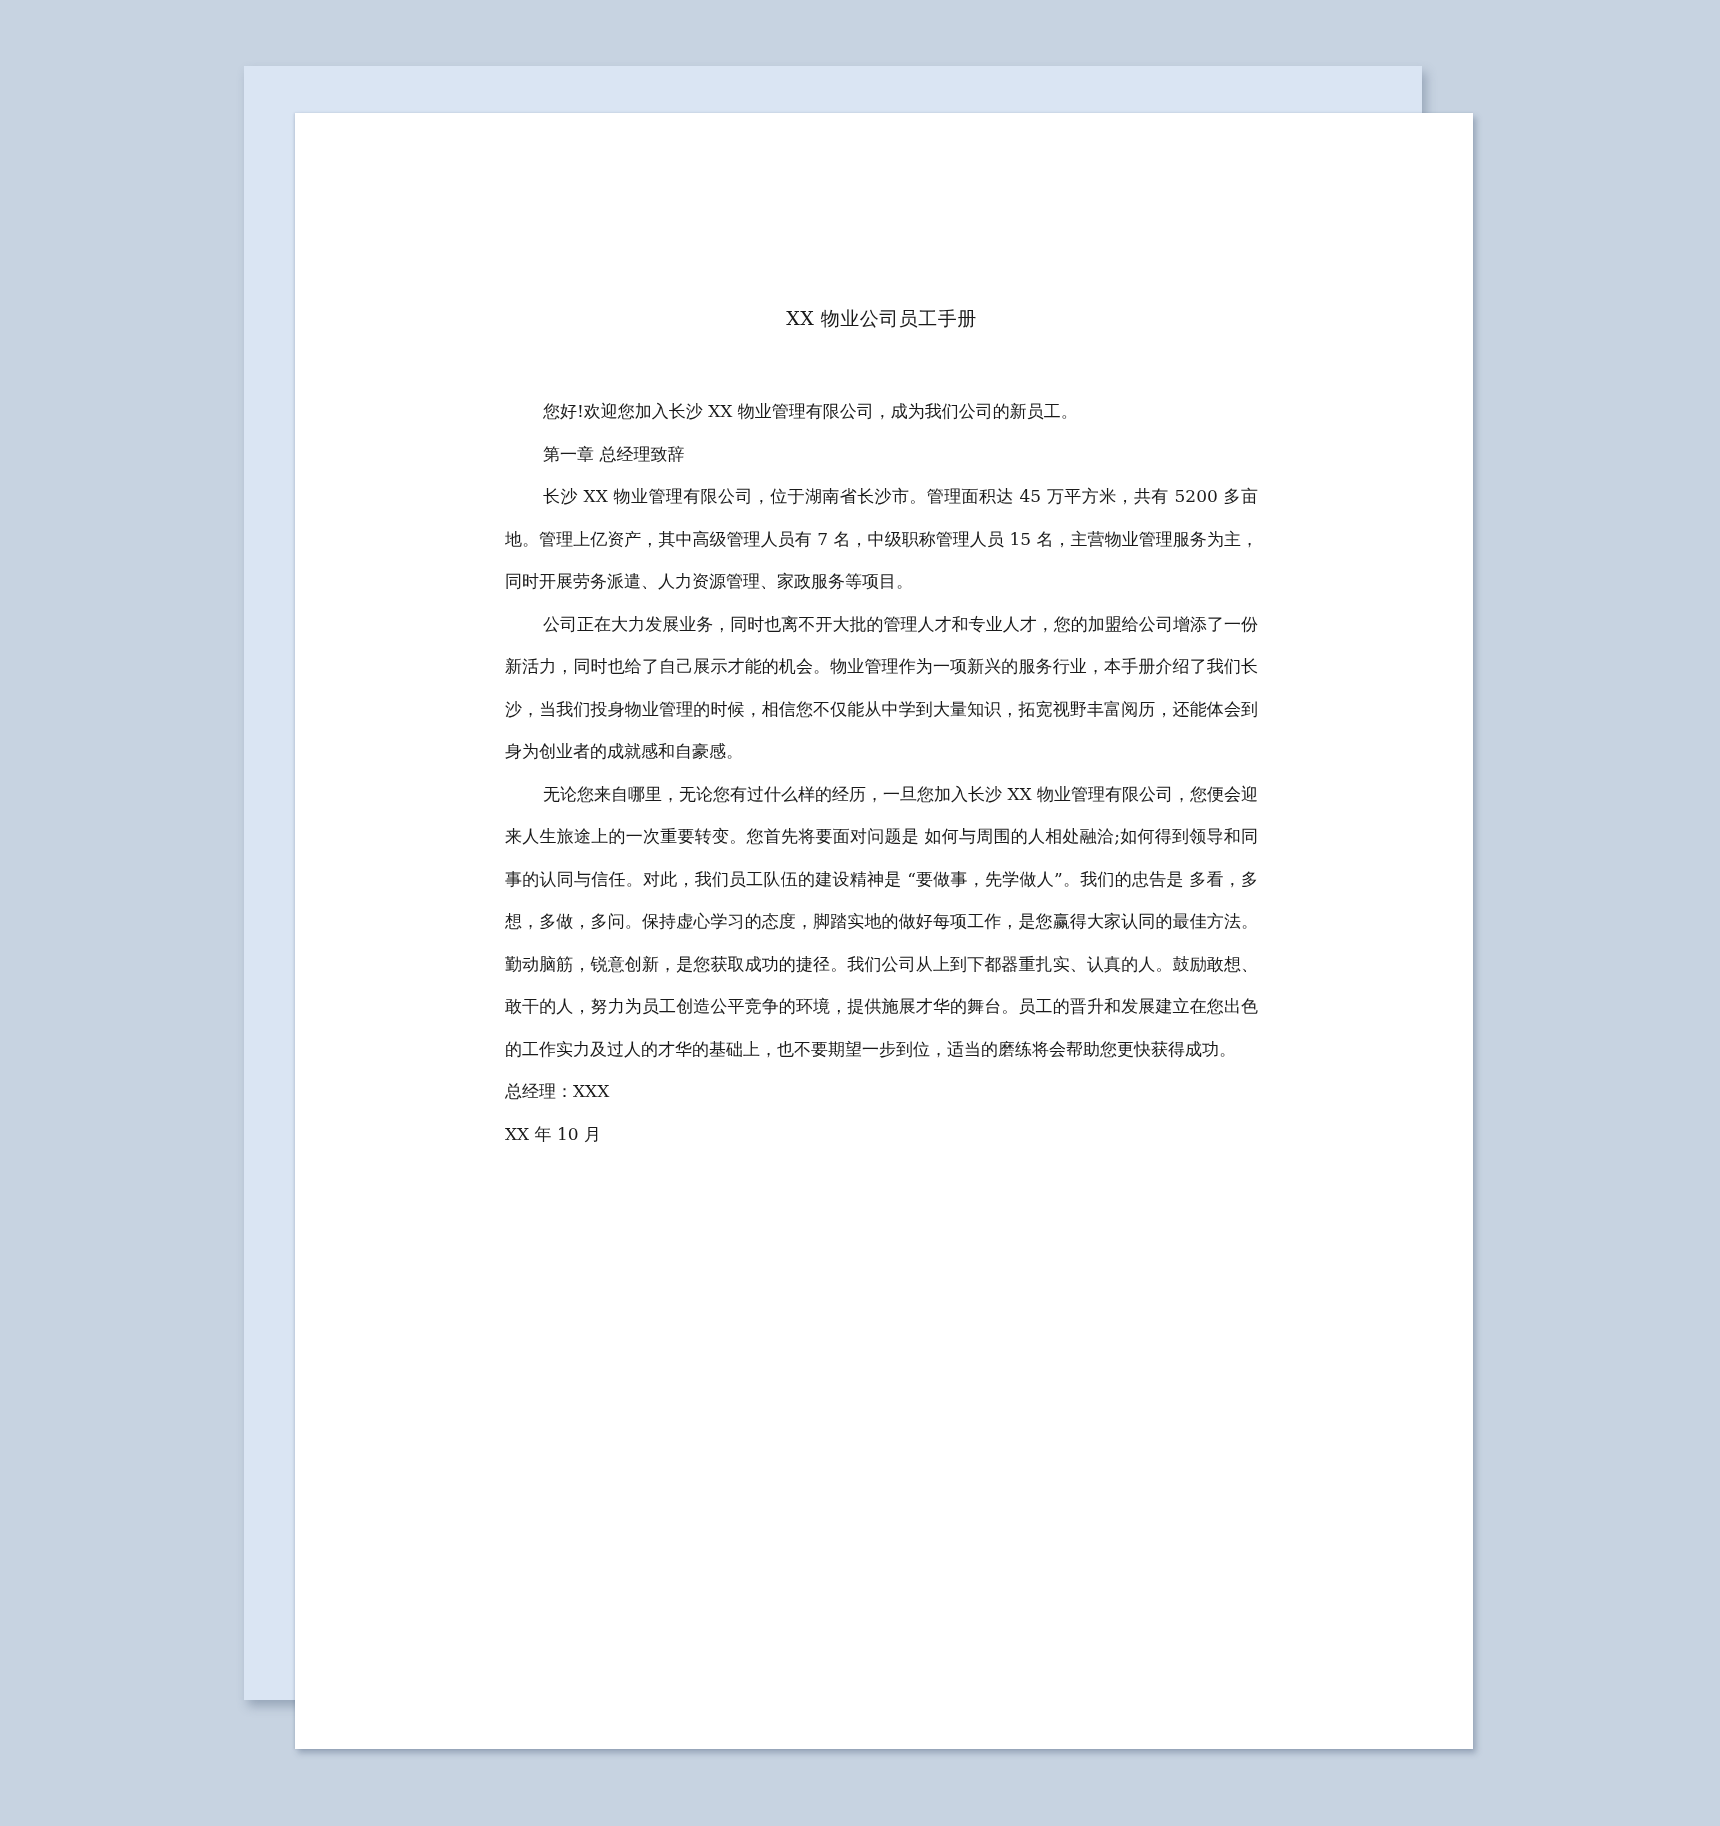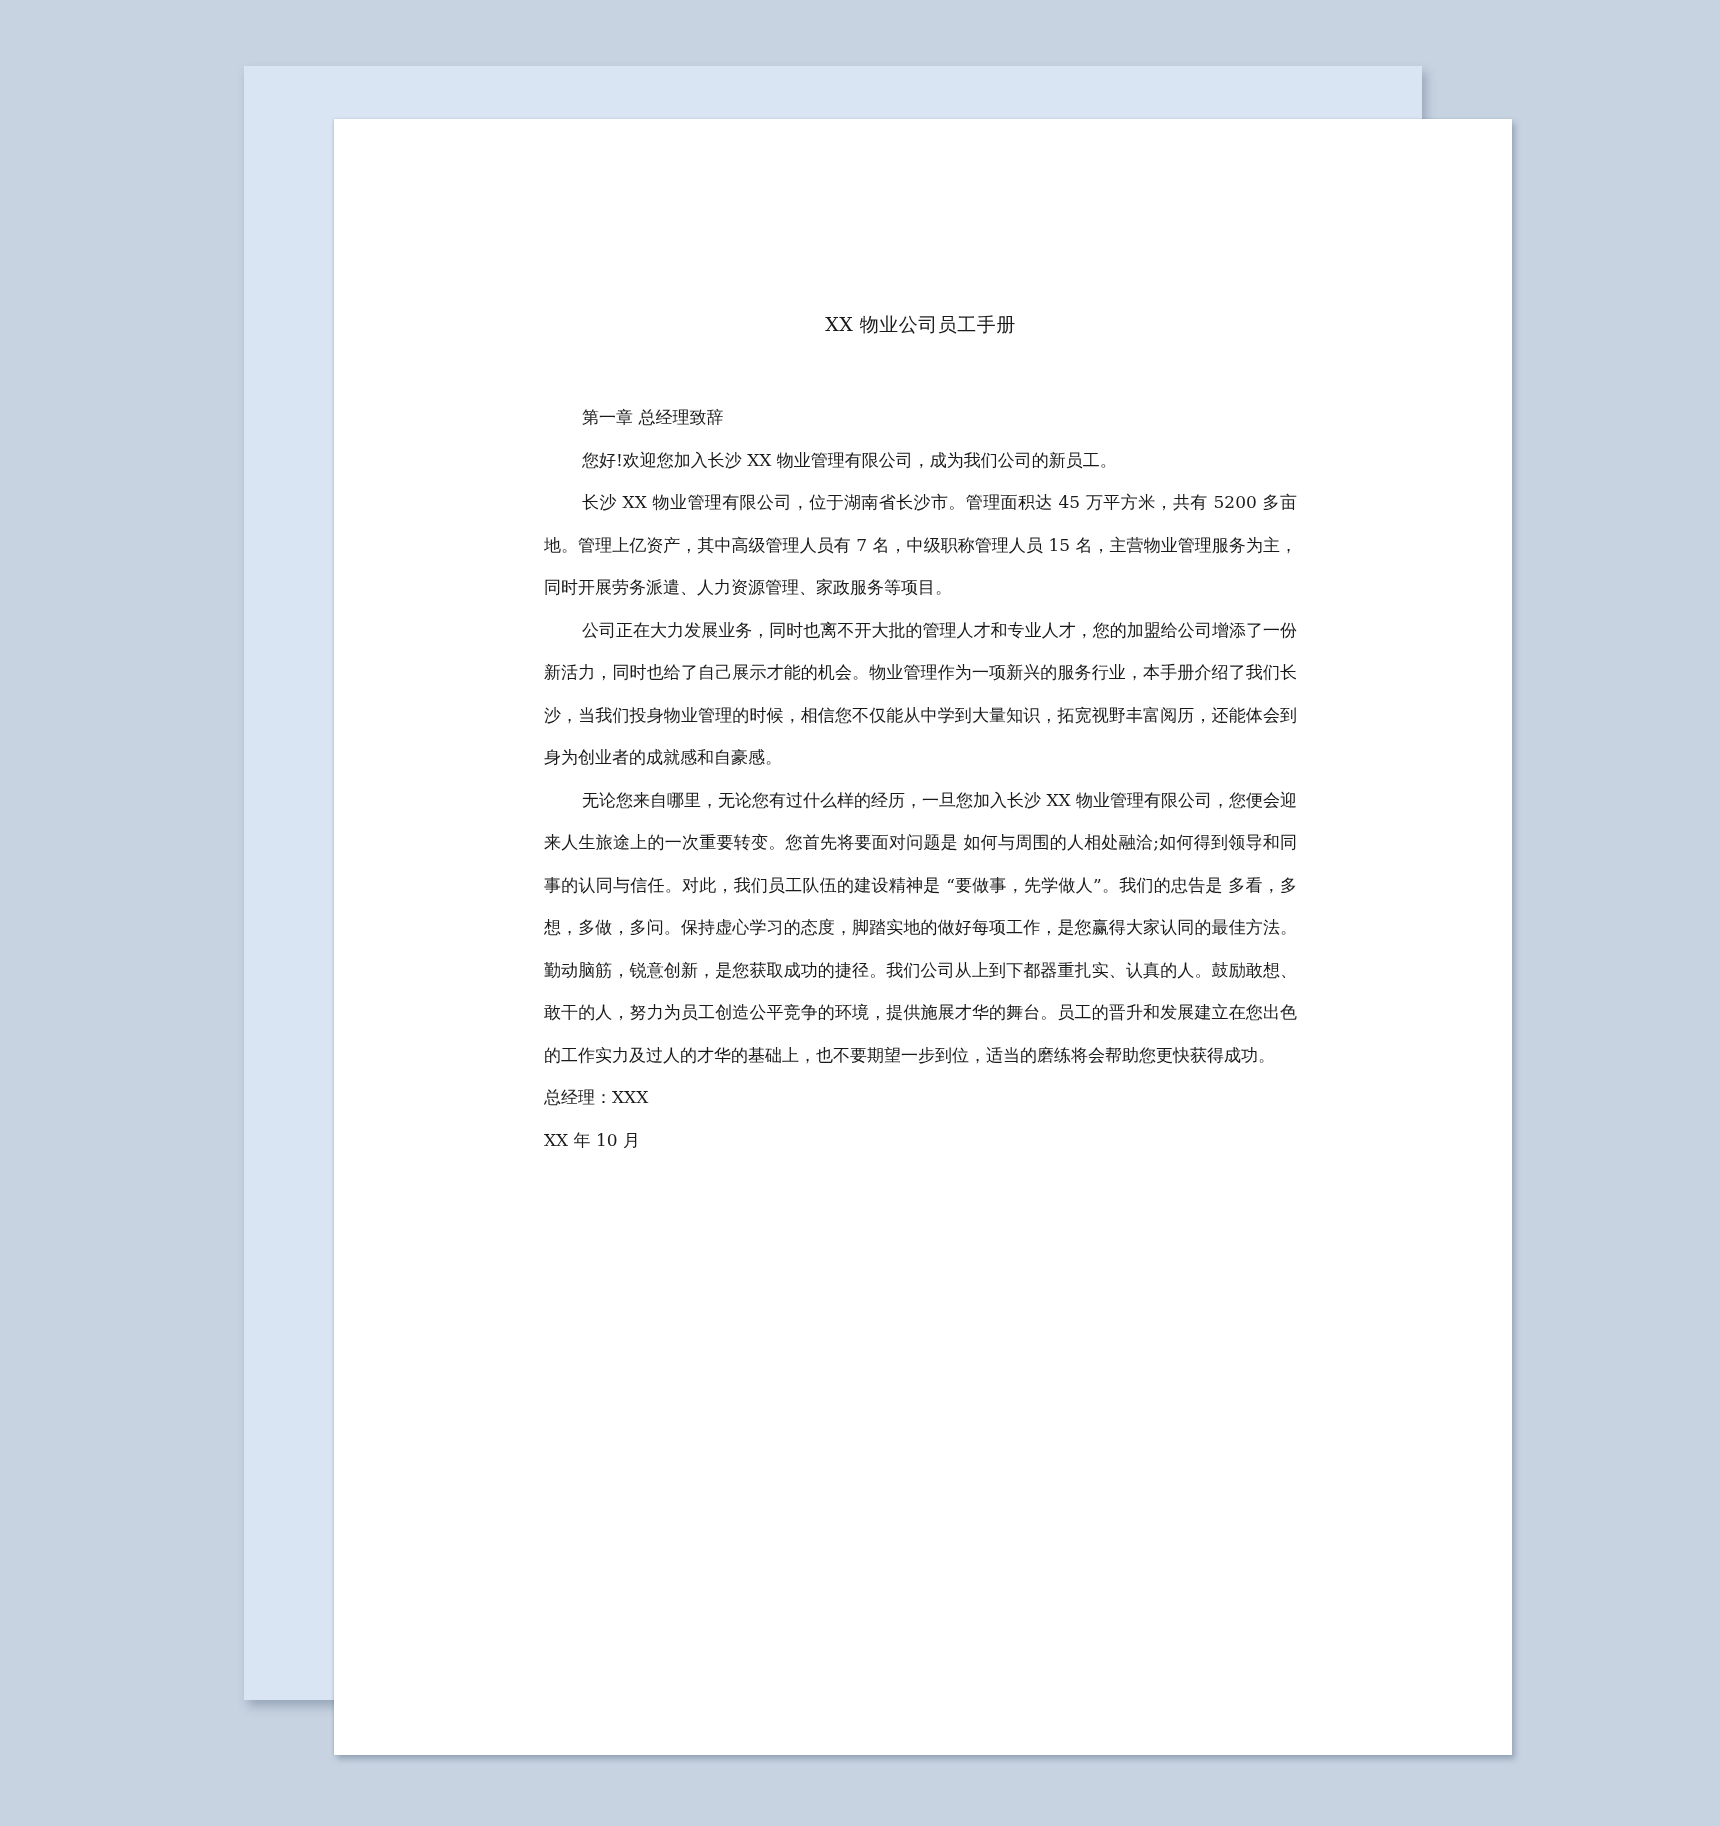--- a/index.html
+++ b/index.html
@@ -1,38 +1,38 @@
 <!DOCTYPE html>
 <html><head>
 <meta charset="utf-8">
 <style>
   html,body{margin:0;padding:0;}
   body{width:1720px;height:1826px;background:#c7d3e1;position:relative;overflow:hidden;
        font-family:"DejaVu Serif","Liberation Serif",serif;}
   .back-page{position:absolute;left:244px;top:66px;width:1178px;height:1634px;background:#dae5f3;
        box-shadow:4px 6px 10px rgba(60,80,110,0.35);}
-  .front-page{position:absolute;left:295px;top:119px;width:1178px;height:1636px;background:#ffffff;
-       box-shadow:3px 4px 6px rgba(60,80,110,0.35), -1px 0 2px rgba(60,80,110,0.15);margin-left:39px;}
+  .front-page{position:absolute;left:295px;top:113px;width:1178px;height:1636px;background:#ffffff;
+       box-shadow:3px 4px 6px rgba(60,80,110,0.35), -1px 0 2px rgba(60,80,110,0.15);}
   .content{position:absolute;left:210px;top:0;width:753px;color:#1a1a1a;}
   .title{position:absolute;left:0;top:193px;width:753px;text-align:center;font-size:19px;letter-spacing:0.5px;}
   .body{position:absolute;left:0;top:277px;width:753px;font-size:17px;line-height:42.5px;text-align:justify;}
   .body p{margin:0;text-indent:38px;}
   .body p.right{text-indent:0;}
 </style>
 </head>
 <body>
 
 <div class="back-page"></div>
 
 <div class="front-page">
   <div class="content">
     <div class="title">XX 物业公司员工手册</div>
     <div class="body">
+      <p>您好!欢迎您加入长沙 XX 物业管理有限公司，成为我们公司的新员工。</p>
       <p>第一章 总经理致辞</p>
-      <p>您好!欢迎您加入长沙 XX 物业管理有限公司，成为我们公司的新员工。</p>
       <p>长沙 XX 物业管理有限公司，位于湖南省长沙市。管理面积达 45 万平方米，共有 5200 多亩地。管理上亿资产，其中高级管理人员有 7 名，中级职称管理人员 15 名，主营物业管理服务为主，同时开展劳务派遣、人力资源管理、家政服务等项目。</p>
       <p>公司正在大力发展业务，同时也离不开大批的管理人才和专业人才，您的加盟给公司增添了一份新活力，同时也给了自己展示才能的机会。物业管理作为一项新兴的服务行业，本手册介绍了我们长沙，当我们投身物业管理的时候，相信您不仅能从中学到大量知识，拓宽视野丰富阅历，还能体会到身为创业者的成就感和自豪感。</p>
       <p>无论您来自哪里，无论您有过什么样的经历，一旦您加入长沙 XX 物业管理有限公司，您便会迎来人生旅途上的一次重要转变。您首先将要面对问题是 如何与周围的人相处融洽;如何得到领导和同事的认同与信任。对此，我们员工队伍的建设精神是 “要做事，先学做人”。我们的忠告是 多看，多想，多做，多问。保持虚心学习的态度，脚踏实地的做好每项工作，是您赢得大家认同的最佳方法。勤动脑筋，锐意创新，是您获取成功的捷径。我们公司从上到下都器重扎实、认真的人。鼓励敢想、敢干的人，努力为员工创造公平竞争的环境，提供施展才华的舞台。员工的晋升和发展建立在您出色的工作实力及过人的才华的基础上，也不要期望一步到位，适当的磨练将会帮助您更快获得成功。</p>
       <p class="right">总经理：XXX</p>
       <p class="right">XX 年 10 月</p>
     </div>
   </div>
 </div>
 
 </body></html>

